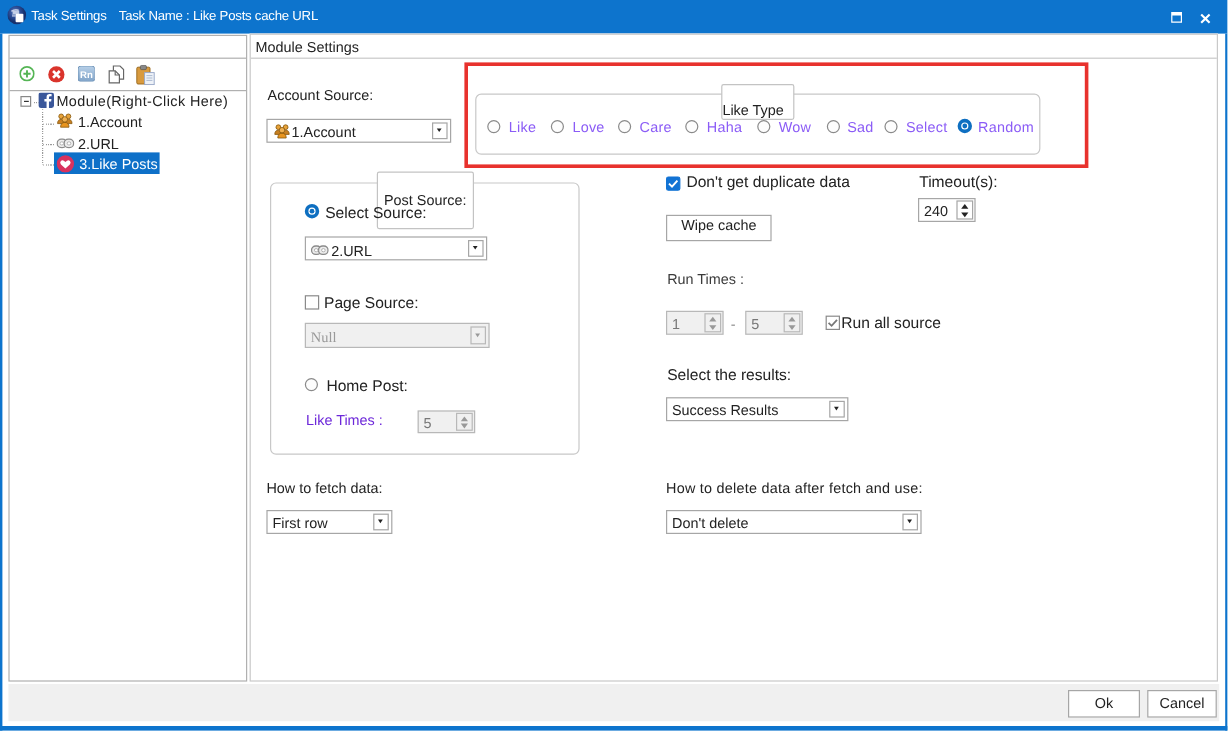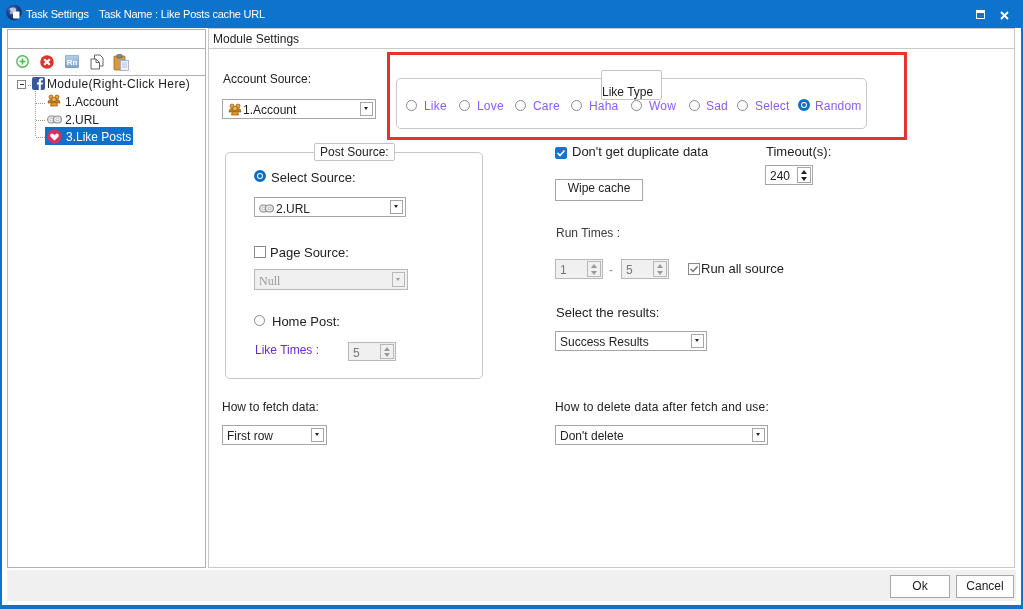--- a/index.html
+++ b/index.html
@@ -38,21 +38,21 @@
 .label { position:absolute; font-size:12px; white-space:nowrap; }
 .label13 { position:absolute; font-size:13px; white-space:nowrap; }
 .rlab { position:absolute; font-size:12px; letter-spacing:0.2px; white-space:nowrap; color:#8b5cf6; }
 .combo { position:absolute; background:#fff; border:1px solid #a6a6a6; font-size:12px; }
 .combo .cbtn { position:absolute; right:2px; top:2px; bottom:2px; width:13px; border:1px solid #a6a6a6; background:#fff; }
 .combo .cbtn i { position:absolute; left:50%; top:50%; margin-left:-2.5px; margin-top:-1.8px; width:0; height:0; border-left:2.5px solid transparent; border-right:2.5px solid transparent; border-top:3.5px solid #222; }
 .combo.disabled { background:#f0f0f0; color:#9a9a9a; border-color:#b8b8b8;font-family:Liberation Serif, serif; }
 .combo.disabled .cbtn { background:#f0f0f0; border-color:#b8b8b8; }
 .combo.disabled .cbtn i { border-top-color:#999; }
 .fieldset { position:absolute; border:1px solid #c8c8c8; border-radius:5px; }
-.legendbox { position:absolute; background:#fff; border:1px solid #c3c3c3; border-radius:2px; font-size:12px; padding:1px 5px; white-space:nowrap; }
+.legendbox { position:absolute; background:#fff; border:1px solid #c3c3c3; border-radius:2px; font-size:12px; padding:16px 5px; white-space:nowrap; }
 .radio { position:absolute; width:11px; height:11px; border:1px solid #8a8a8a; border-radius:50%; background:#fdfdfd; }
 .radio.checked { background:#fff; border:3px solid #0e6fc1; width:12px; height:12px; }
 .radio.checked:after { content:""; position:absolute; left:1px; top:1px; width:4px; height:4px; border-radius:50%; background:#0e6fc1; }
 .checkbox { position:absolute; width:12px; height:12px; border:1px solid #8a8a8a; background:#fff; }
 .checkbox.blue { background:#1273d4; border-color:#1273d4; }
 .spinner { position:absolute; background:#fff; border:1px solid #a6a6a6; font-size:12px; }
 .spinner.disabled { background:#f0f0f0; color:#777; border-color:#b8b8b8; }
 .spinner .sval { position:absolute; left:4px; top:3px; }
 .spinner .sbtns { position:absolute; right:1px; top:1px; bottom:1px; width:14px; border:1px solid #a6a6a6; background:#fff; }
 .spinner.disabled .sbtns { background:#f0f0f0; border-color:#b8b8b8; }

